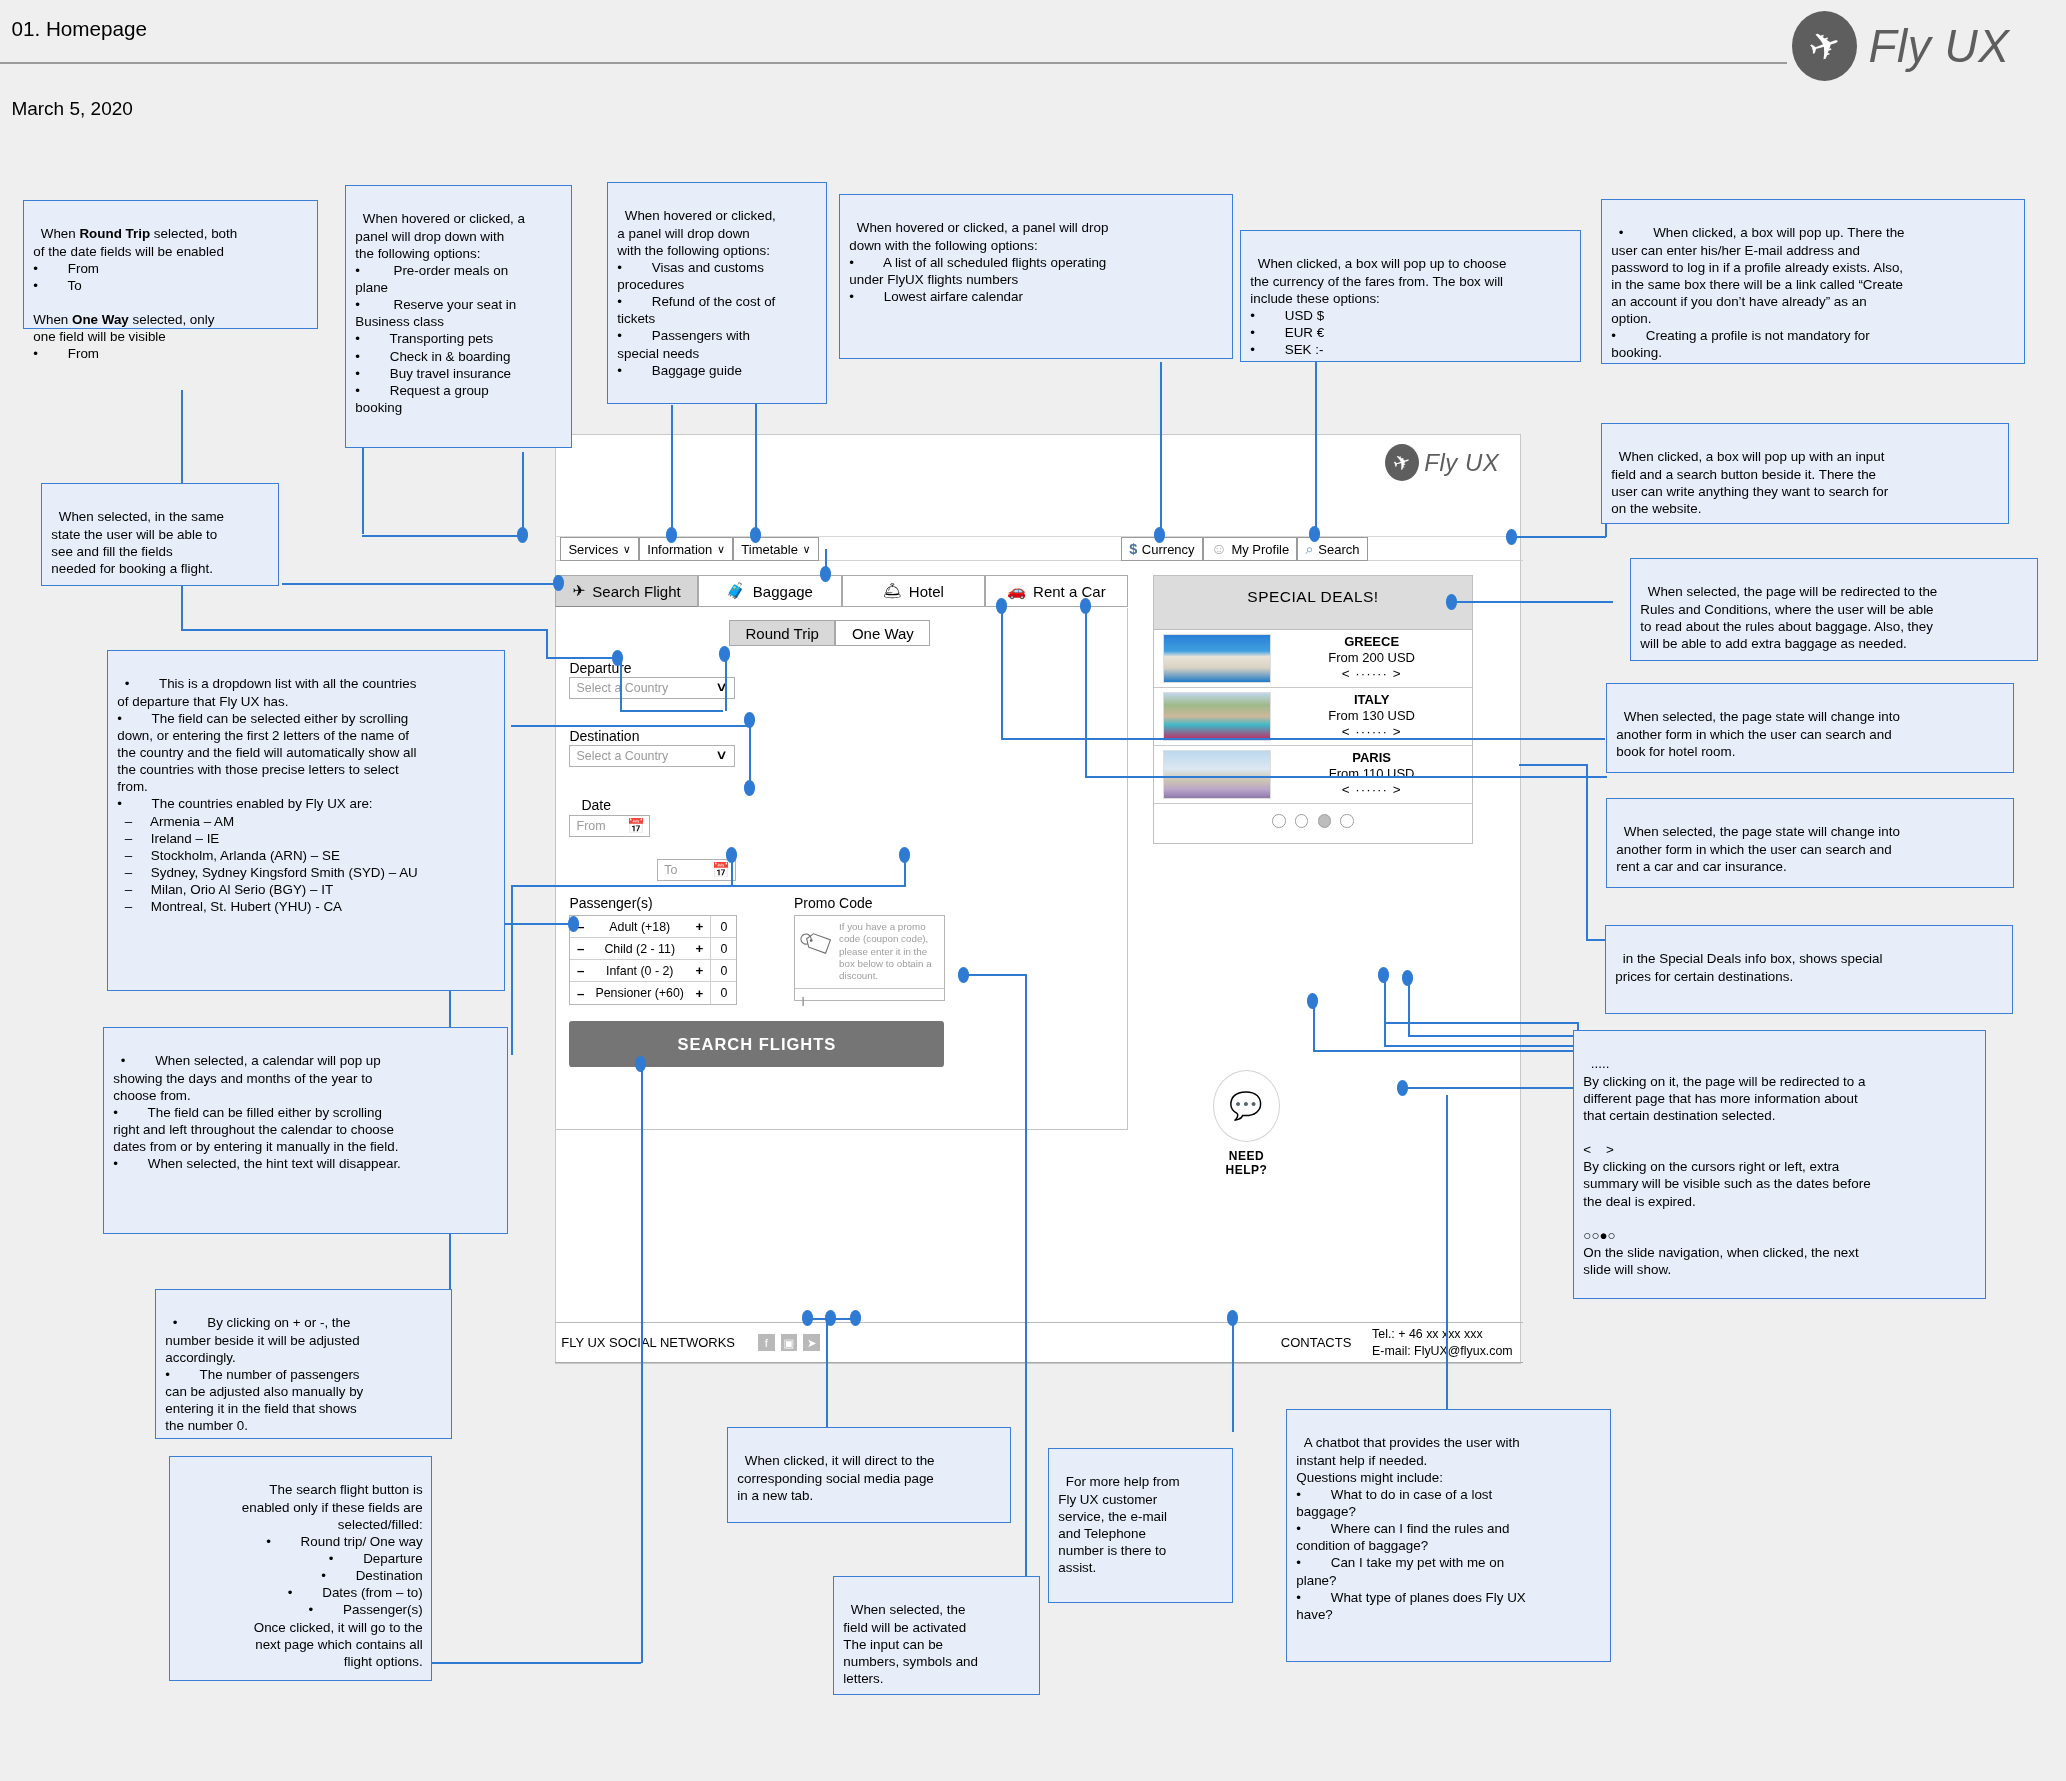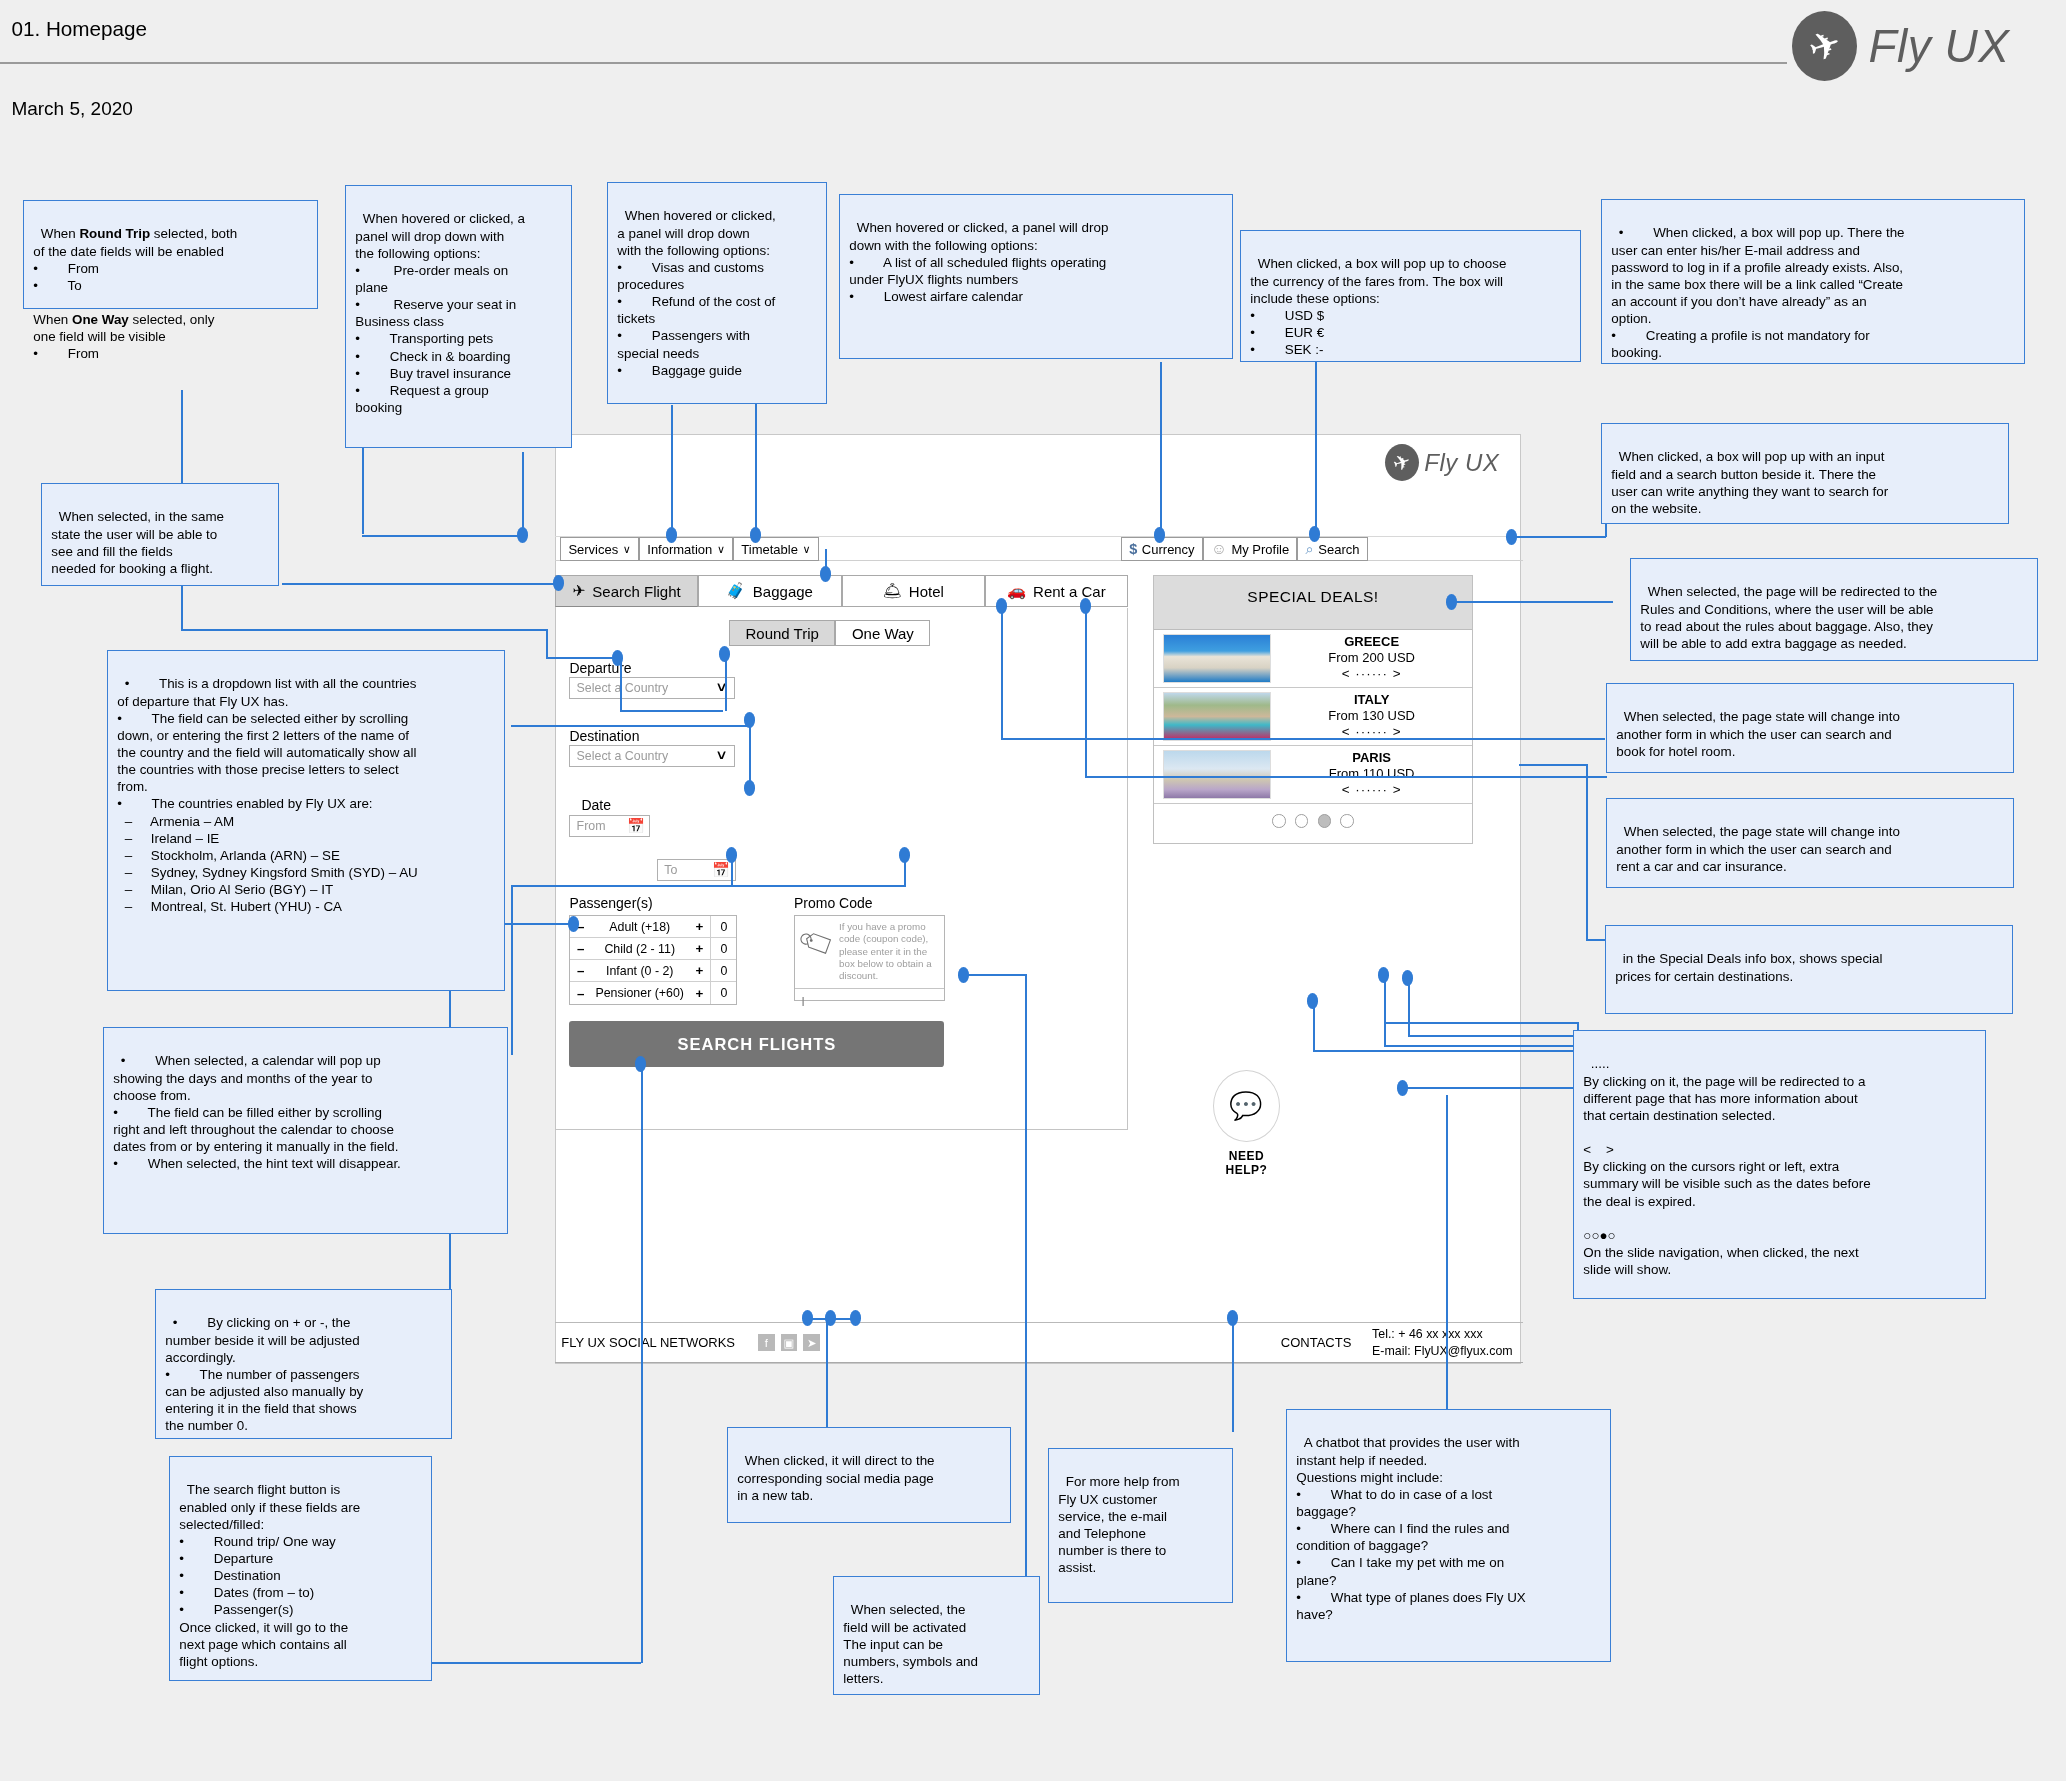--- a/index.html
+++ b/index.html
@@ -223,21 +223,21 @@
 
 <div class="dot" style="left:802px; top:1310px;"></div>
 <div class="dot" style="left:825px; top:1310px;"></div>
 <div class="dot" style="left:850px; top:1310px;"></div>
 <div class="ln lnh" style="left:808px; top:1318px; width:46px;"></div>
 <div class="ln lnv" style="left:826px; top:1318px; height:114px;"></div>
 
 <div class="dot" style="left:1227px; top:1310px;"></div>
 <div class="ln lnv" style="left:1232px; top:1318px; height:114px;"></div>
 
-<div class="ann" style="left:23px; top:200px; width:295px; height:109px;">
+<div class="ann" style="left:23px; top:200px; width:295px; height:129px;">
   <span>When <b>Round Trip</b> selected, both
 of the date fields will be enabled
 •        From
 •        To
 
 When <b>One Way</b> selected, only
 one field will be visible
 •        From</span>
 </div>
 
@@ -334,21 +334,21 @@
 <div class="ann" style="left:155px; top:1289px; width:297px; height:150px;">
   <span>•        By clicking on + or -, the
 number beside it will be adjusted
 accordingly.
 •        The number of passengers
 can be adjusted also manually by
 entering it in the field that shows
 the number 0.</span>
 </div>
 
-<div class="ann" style="left:169px; top:1456px; width:263px; height:225px;">
+<div class="ann" style="left:169px; top:1456px; width:263px; height:225px;text-align:right;">
   <span>The search flight button is
 enabled only if these fields are
 selected/filled:
 •        Round trip/ One way
 •        Departure
 •        Destination
 •        Dates (from – to)
 •        Passenger(s)
 Once clicked, it will go to the
 next page which contains all

